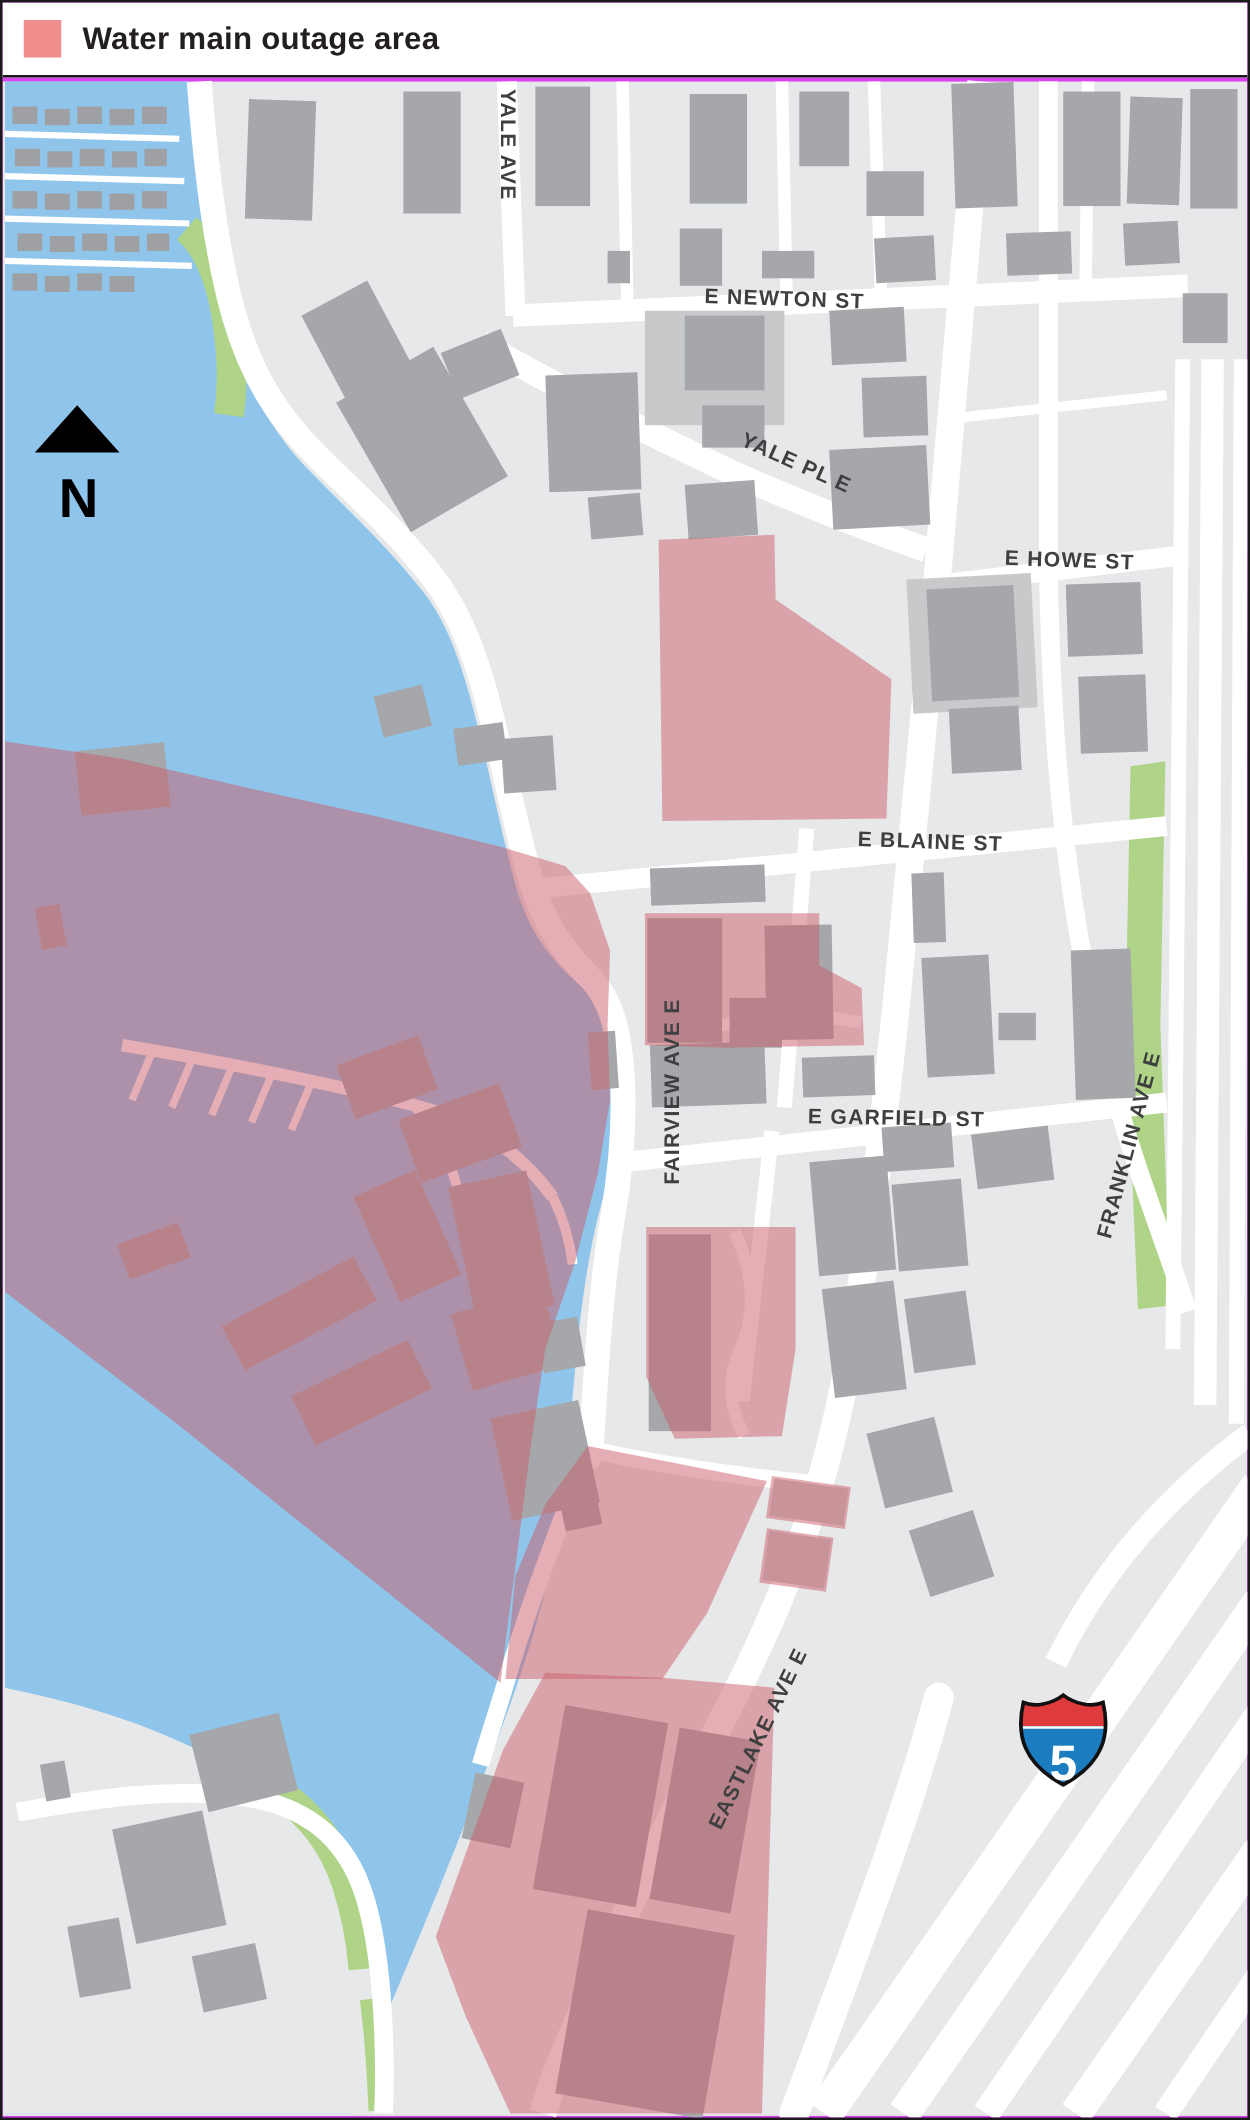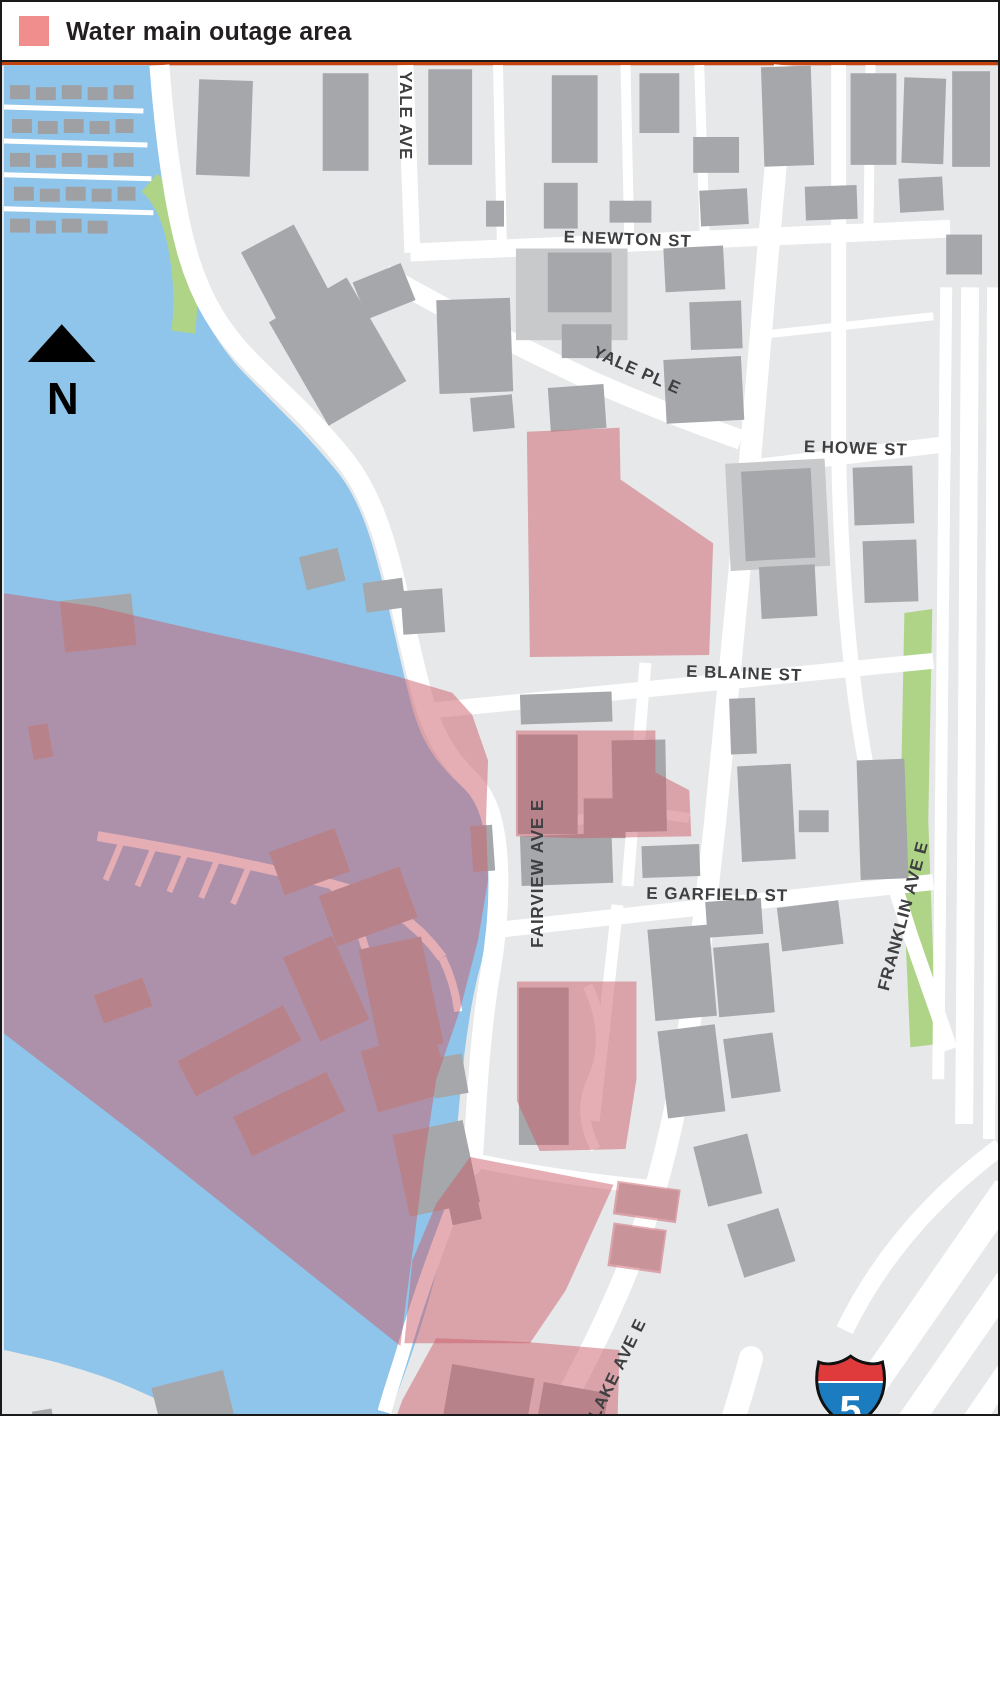--- a/index.html
+++ b/index.html
@@ -1,16 +1,16 @@
 <!DOCTYPE html>
 <html><head>
 <meta charset="utf-8">
 <style>
   html,body{margin:0;padding:0;background:#fff;}
-  #frame{position:relative;width:1000px;height:1416px;border:2px solid #1a1a1a;box-sizing:border-box;overflow:hidden;background:#c2410c;
+  #frame{position:relative;width:1000px;height:1696px;border:2px solid #1a1a1a;box-sizing:border-box;overflow:hidden;background:#d946ef;
          font-family:"Liberation Sans",sans-serif;}
   #legendbar{height:58px;border-bottom:2px solid #1a1a1a;display:flex;align-items:center;gap:16px;padding-left:16px;background:#fff;}
   #legendbar .swatch-svg{display:block;}
   #legend-label{font-size:25px;font-weight:bold;color:#231f20;letter-spacing:0.2px;}
   #map-svg{display:block;}
   .street-label{font-size:17px;font-weight:bold;letter-spacing:1px;}
   .north-n{font-size:44px;font-weight:bold;fill:#000;}
   .shield-num{font-size:40px;font-weight:bold;fill:#fff;}
 </style>
 </head>

